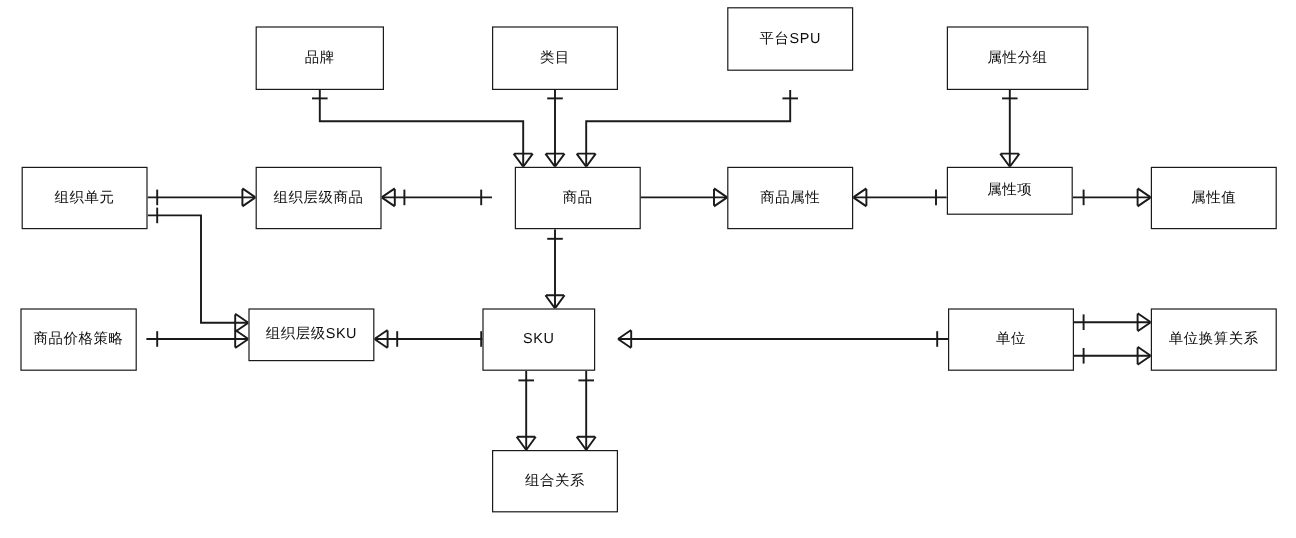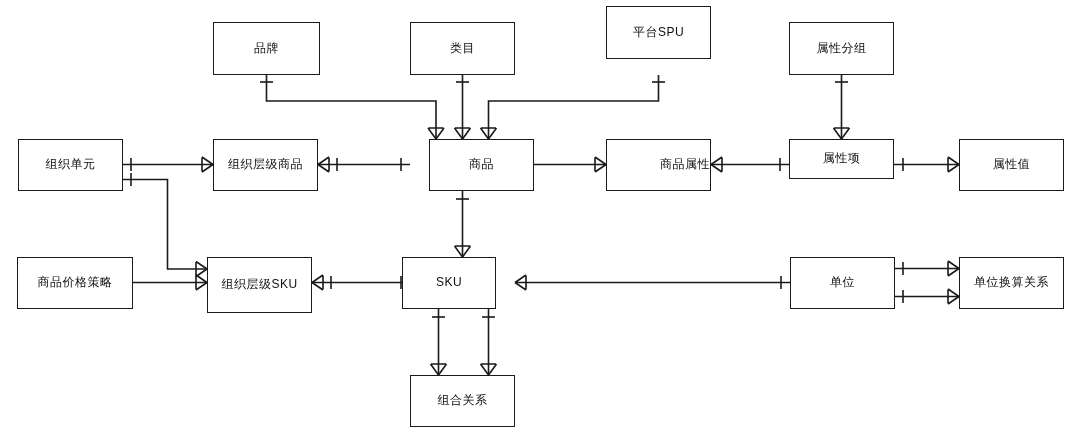--- a/index.html
+++ b/index.html
@@ -136,53 +136,53 @@
   </div>
 
   <div class="entity-box" style="left:410px; top:22px; width:105px; height:53px;">
     <span class="entity-label">类目</span>
   </div>
 
   <div class="entity-box" style="left:606px; top:6px; width:105px; height:53px;">
     <span class="entity-label">平台SPU</span>
   </div>
 
-  <div class="entity-box" style="left:789px; top:22px; width:105px; height:53px;">
+  <div class="entity-box" style="left:789px; top:22px; width:118px; height:53px;">
     <span class="entity-label">属性分组</span>
   </div>
 
   <div class="entity-box" style="left:18px; top:139px; width:105px; height:52px;">
     <span class="entity-label">组织单元</span>
   </div>
 
   <div class="entity-box" style="left:213px; top:139px; width:105px; height:52px;">
     <span class="entity-label">组织层级商品</span>
   </div>
 
   <div class="entity-box" style="left:429px; top:139px; width:105px; height:52px;">
     <span class="entity-label">商品</span>
   </div>
 
-  <div class="entity-box" style="left:606px; top:139px; width:105px; height:52px;justify-content:flex-end;">
+  <div class="entity-box" style="left:606px; top:139px; width:105px; height:52px;">
     <span class="entity-label">商品属性</span>
   </div>
 
   <div class="entity-box" style="left:789px; top:139px; width:105px; height:40px;justify-content:center;">
     <span class="entity-label">属性项</span>
   </div>
 
   <div class="entity-box" style="left:959px; top:139px; width:105px; height:52px;">
     <span class="entity-label">属性值</span>
   </div>
 
-  <div class="entity-box" style="left:17px; top:257px; width:116px; height:52px;text-align:right;">
+  <div class="entity-box" style="left:17px; top:257px; width:97px; height:52px;text-align:right;">
     <span class="entity-label">商品价格策略</span>
   </div>
 
-  <div class="entity-box" style="left:207px; top:257px; width:105px; height:56px;">
+  <div class="entity-box" style="left:207px; top:257px; width:105px; height:44px;">
     <span class="entity-label">组织层级SKU</span>
   </div>
 
   <div class="entity-box" style="left:402px; top:257px; width:94px; height:52px;">
     <span class="entity-label">SKU</span>
   </div>
 
   <div class="entity-box" style="left:790px; top:257px; width:105px; height:52px;">
     <span class="entity-label">单位</span>
   </div>

